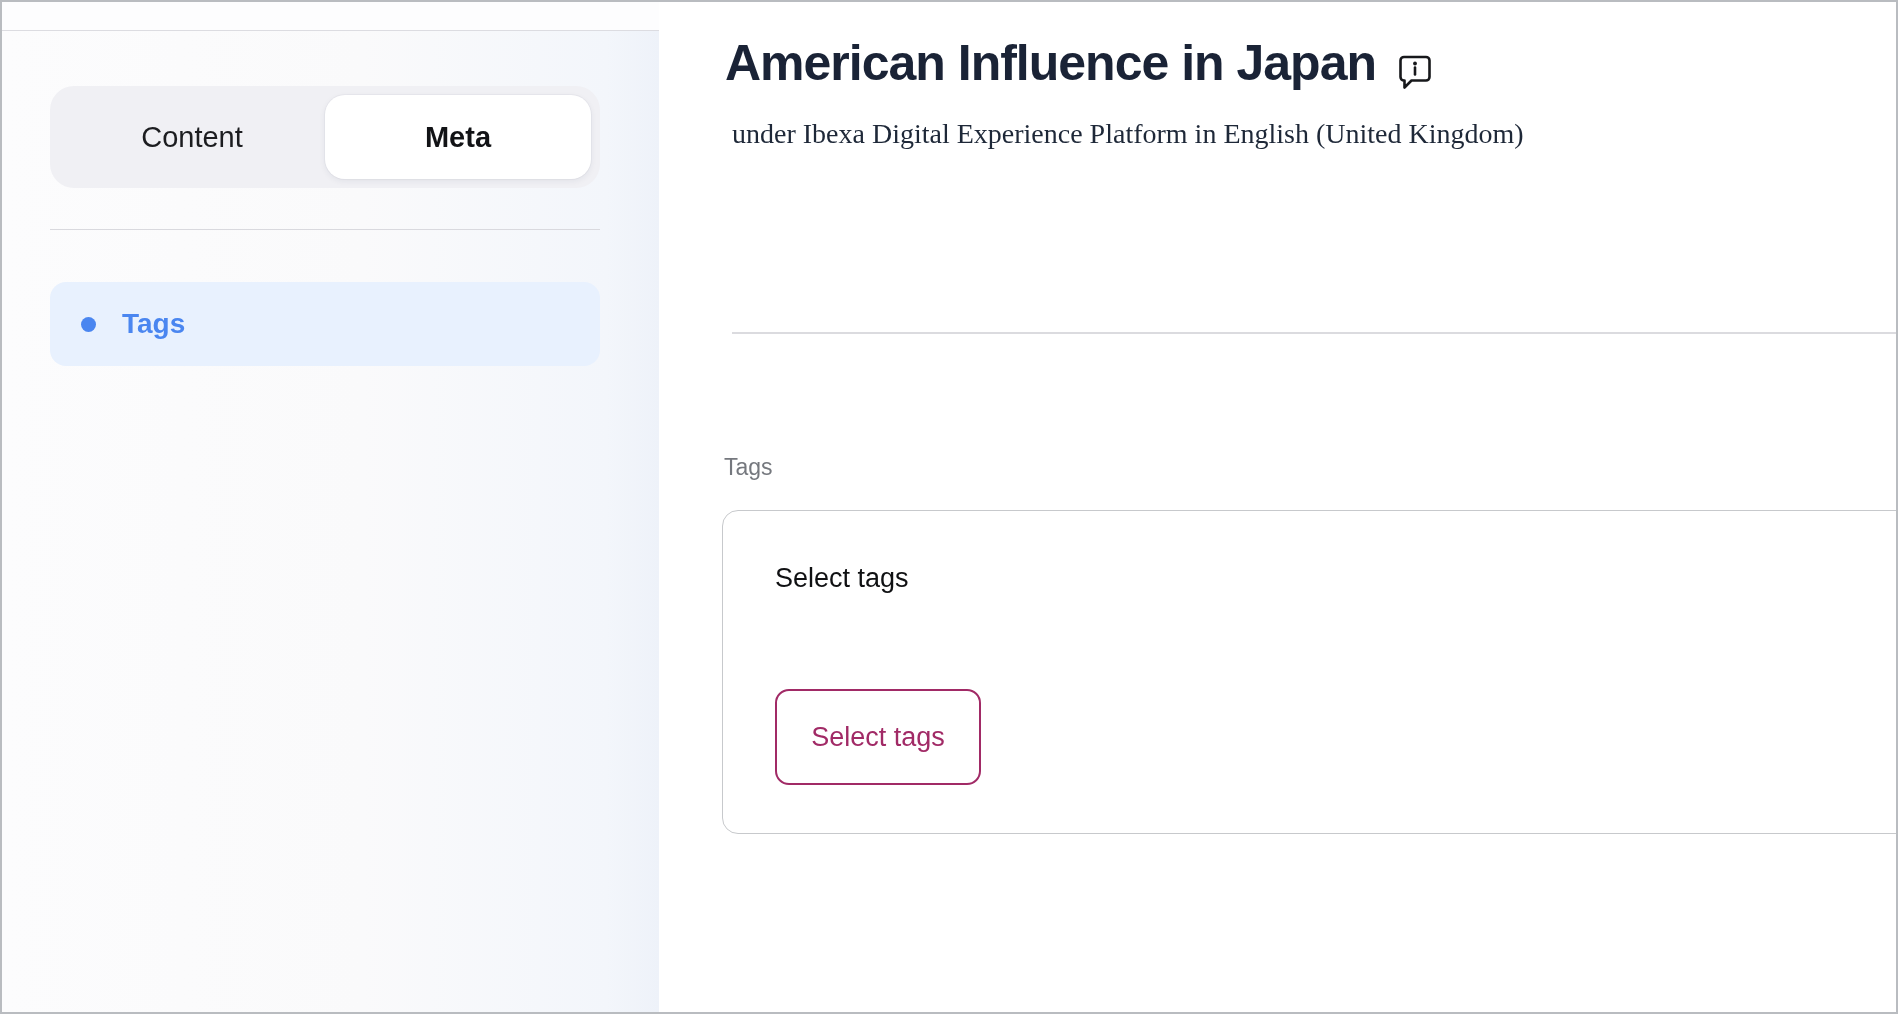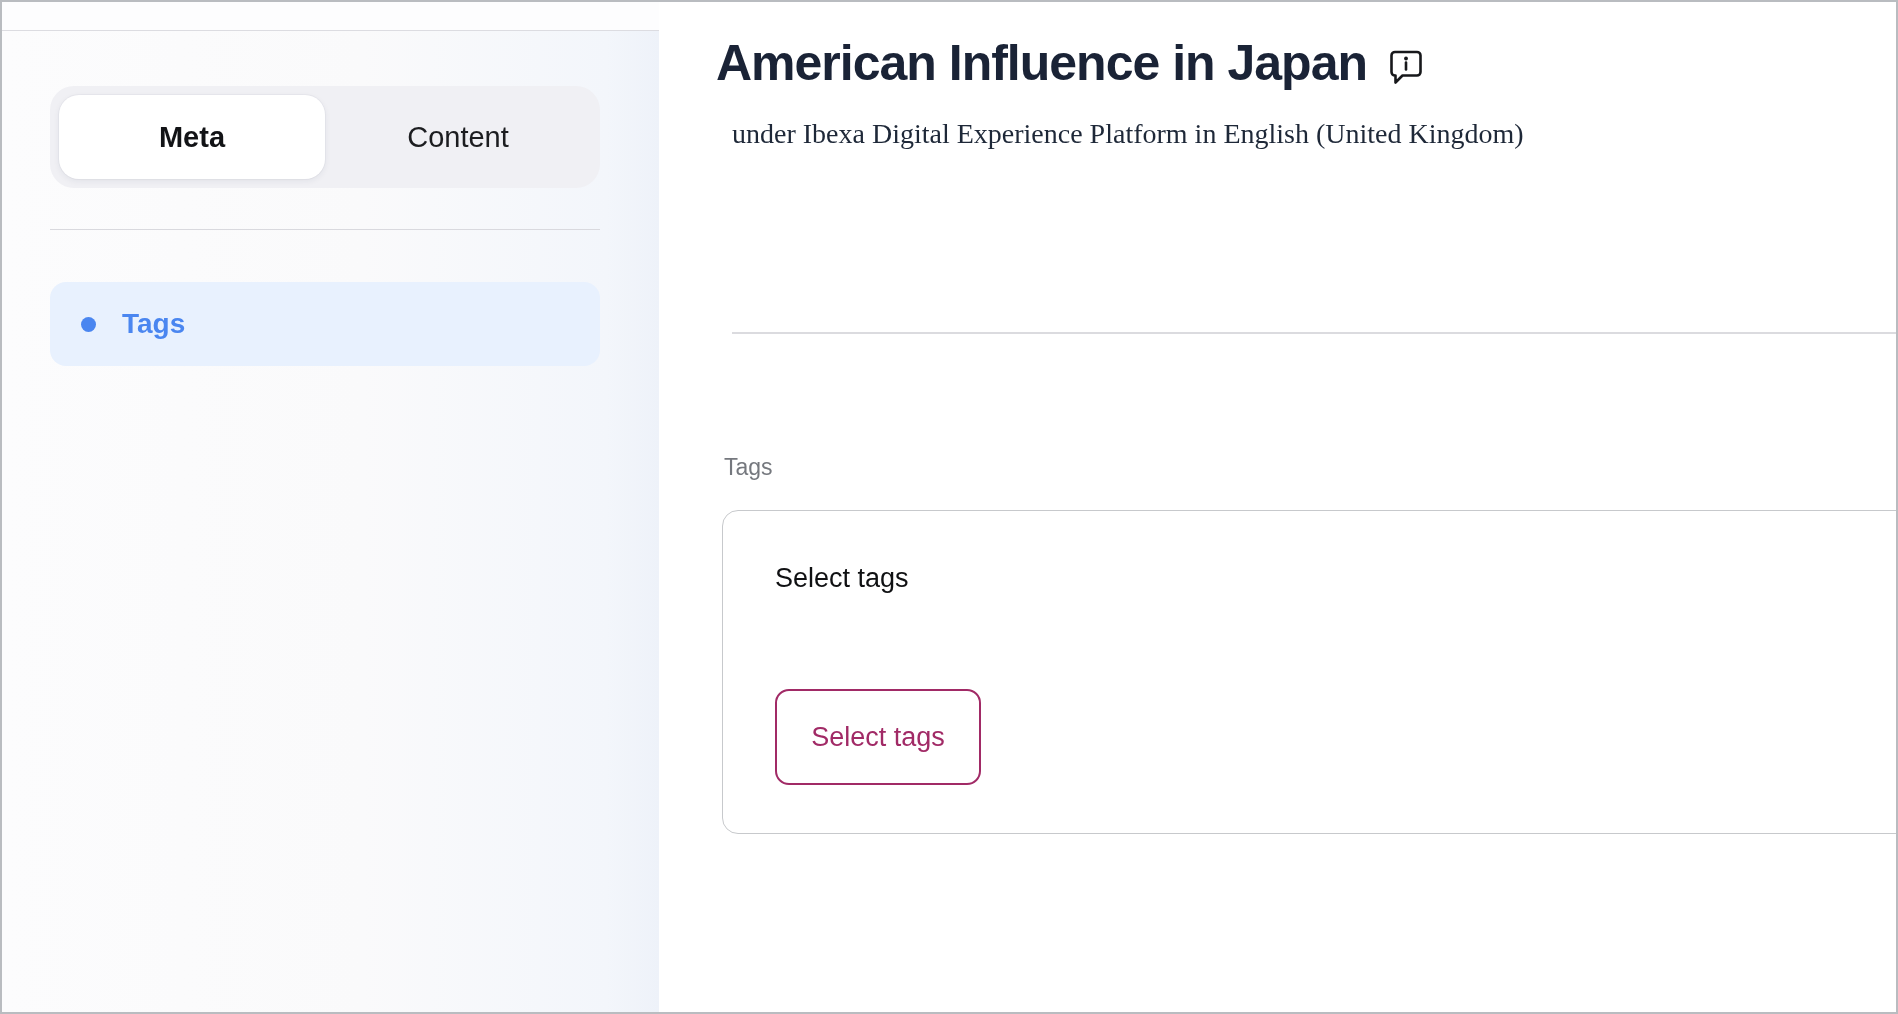--- a/index.html
+++ b/index.html
@@ -105,24 +105,24 @@
   }
 
   
   .main {
     position: absolute;
     left: 657px; top: 0; right: 0; bottom: 0;
     background: #ffffff;
   }
   .page-header {
     position: absolute;
-    left: 57px;
+    left: 66px;
     top: 32px;
     display: flex;
-    align-items: center;
+    align-items: flex-end;
     white-space: nowrap;
   }
   .page-title {
     margin: 0;
     font-size: 50px;
     line-height: 58px;
     font-weight: 700;
     letter-spacing: -1px;
     color: #1a2336;
   }
@@ -198,22 +198,22 @@
 </style>
 </head>
 <body>
 
 <div class="screen">
 
   <aside class="sidebar">
     <div class="sidebar-top-strip"></div>
 
     <div class="tab-switcher">
+      <button class="tab">Content</button>
       <button class="tab active">Meta</button>
-      <button class="tab">Content</button>
     </div>
 
     <hr class="sidebar-divider">
 
     <div class="nav-item">
       <span class="nav-dot"></span>
       <span class="nav-label">Tags</span>
     </div>
   </aside>
 

